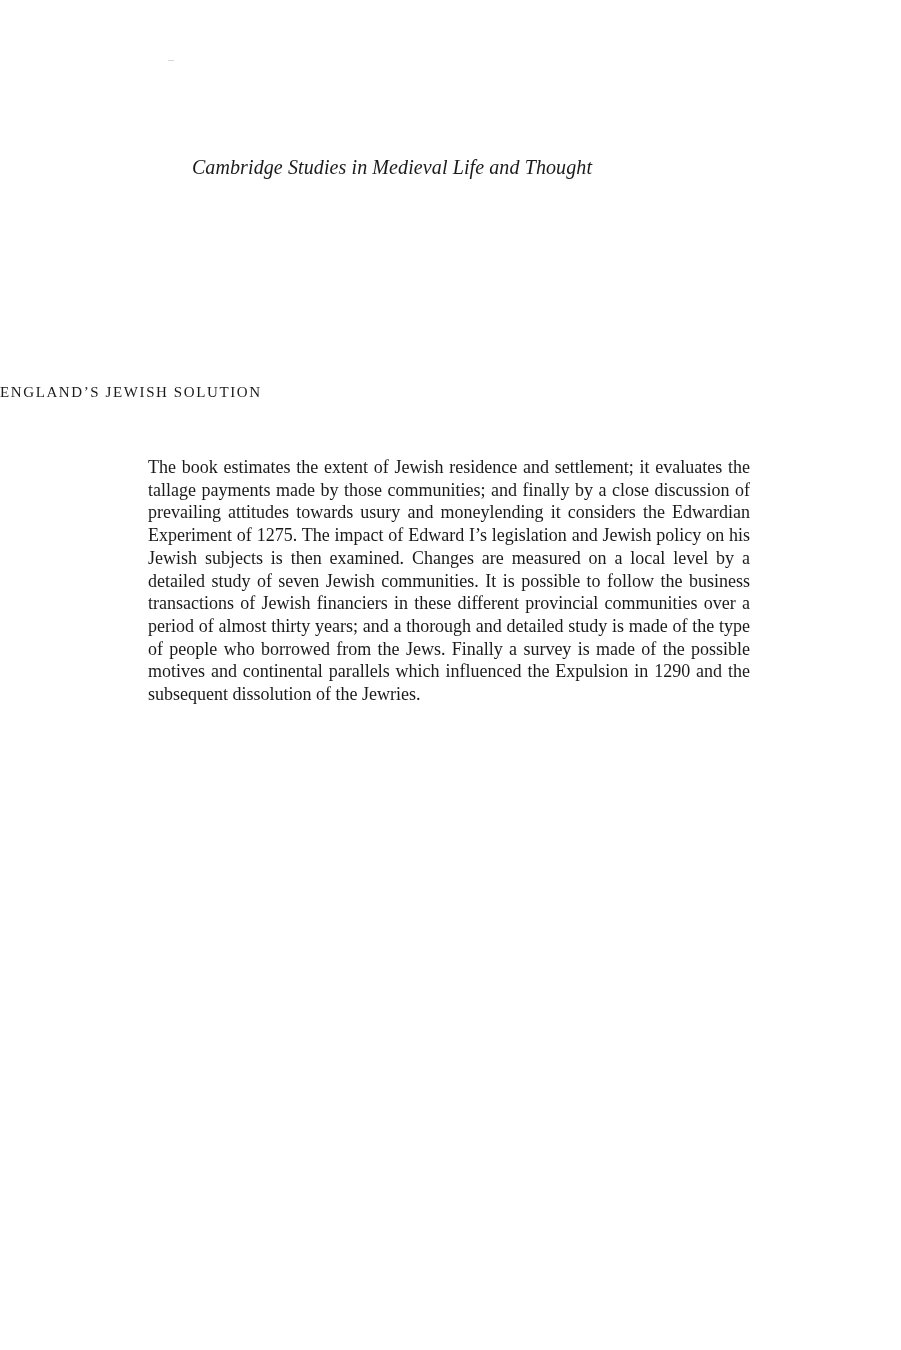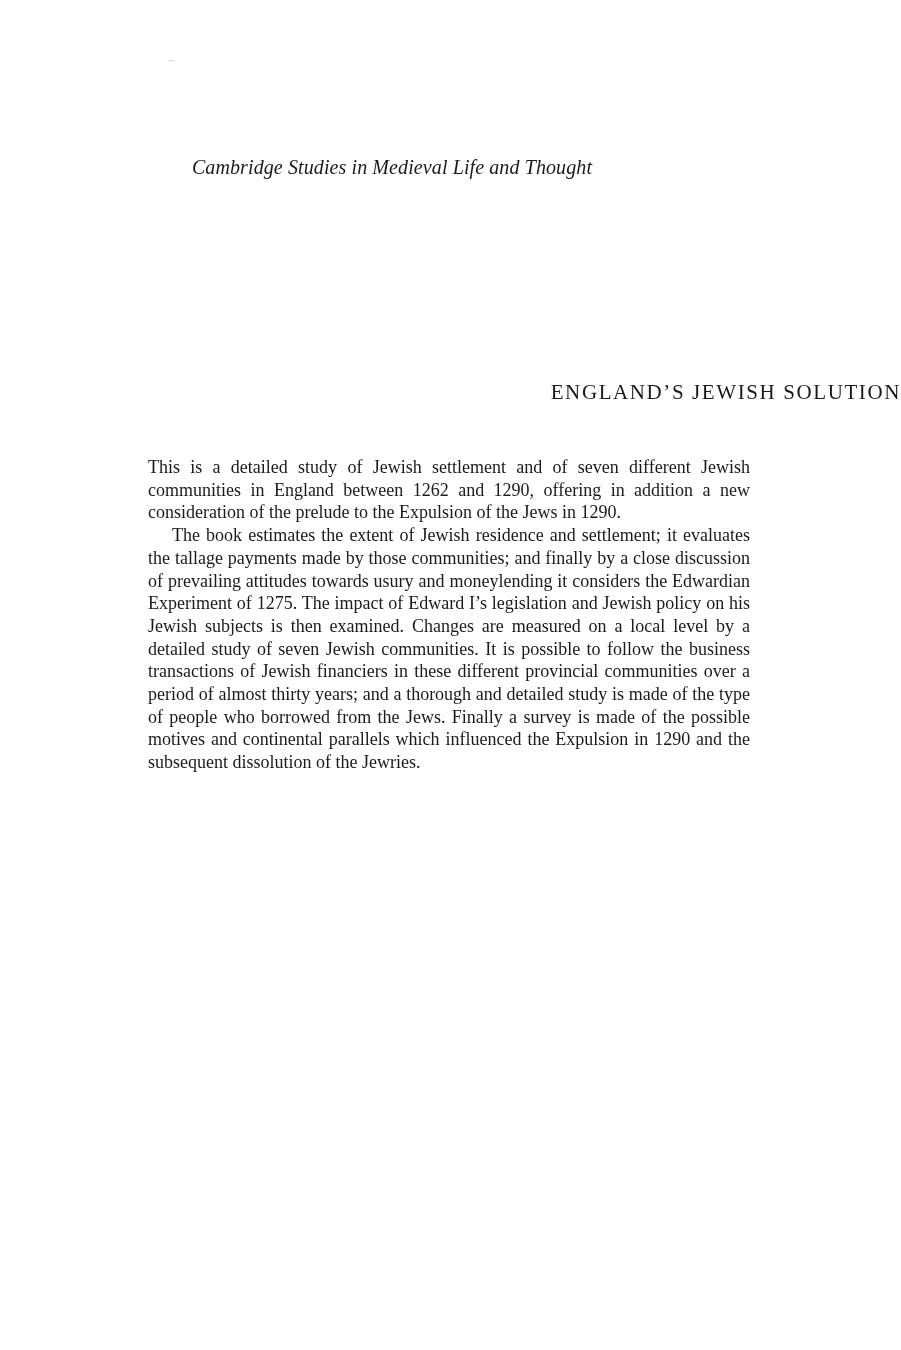--- a/index.html
+++ b/index.html
@@ -32,22 +32,22 @@
       font-style: italic;
       font-size: 20px;
       line-height: 28px;
       letter-spacing: 0.1px;
     }
     .book-title {
       position: absolute;
       left: 0;
       top: 378px;
       width: 901px;
-      text-align: right;
-      font-size: 21px;
+      text-align: left;
+      font-size: 15px;
       line-height: 28px;
       letter-spacing: 1.6px;
       text-transform: uppercase;
     }
     .blurb {
       position: absolute;
       left: 148px;
       top: 456px;
       width: 602px;
       font-size: 18px;
@@ -67,15 +67,14 @@
 </head>
 <body>
 
 <div class="scan-mark"></div>
 
 <div class="series-title">Cambridge Studies in Medieval Life and Thought</div>
 
 <h1 class="book-title" style="margin:0;font-weight:normal;">ENGLAND’S JEWISH SOLUTION</h1>
 
 <div class="blurb">
-  <p>This is a detailed study of Jewish settlement and of seven different Jewish communities in England between 1262 and 1290, offering in addition a new consideration of the prelude to the Expulsion of the Jews in 1290.</p>
   <p>The book estimates the extent of Jewish residence and settlement; it evaluates the tallage payments made by those communities; and finally by a close discussion of prevailing attitudes towards usury and moneylending it considers the Edwardian Experiment of 1275. The impact of Edward I’s legislation and Jewish policy on his Jewish subjects is then examined. Changes are measured on a local level by a detailed study of seven Jewish communities. It is possible to follow the business transactions of Jewish financiers in these different provincial communities over a period of almost thirty years; and a thorough and detailed study is made of the type of people who borrowed from the Jews. Finally a survey is made of the possible motives and continental parallels which influenced the Expulsion in 1290 and the subsequent dissolution of the Jewries.</p>
 </div>
 
 </body></html>

